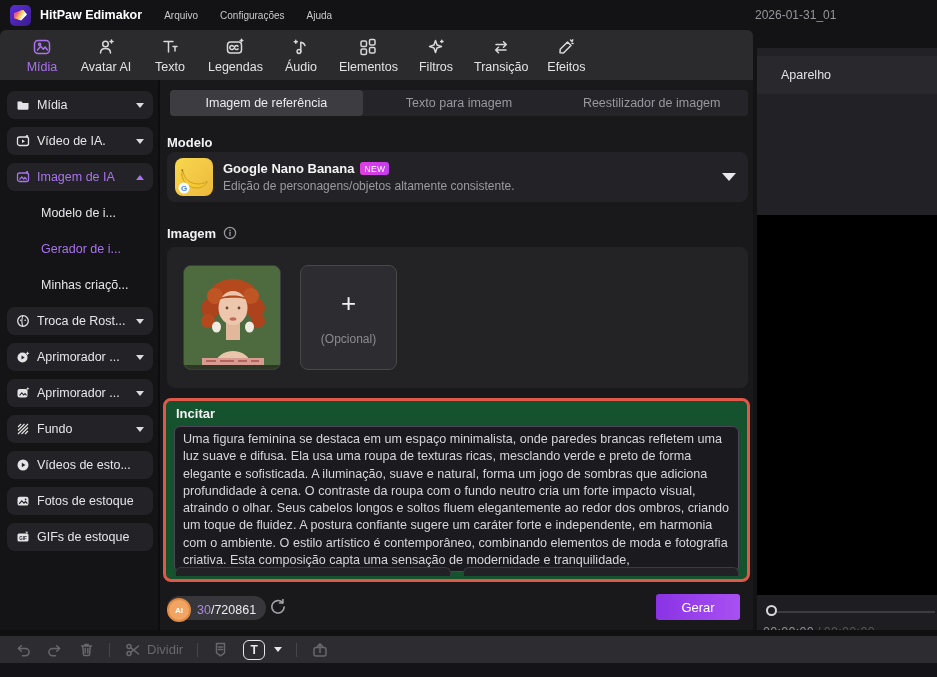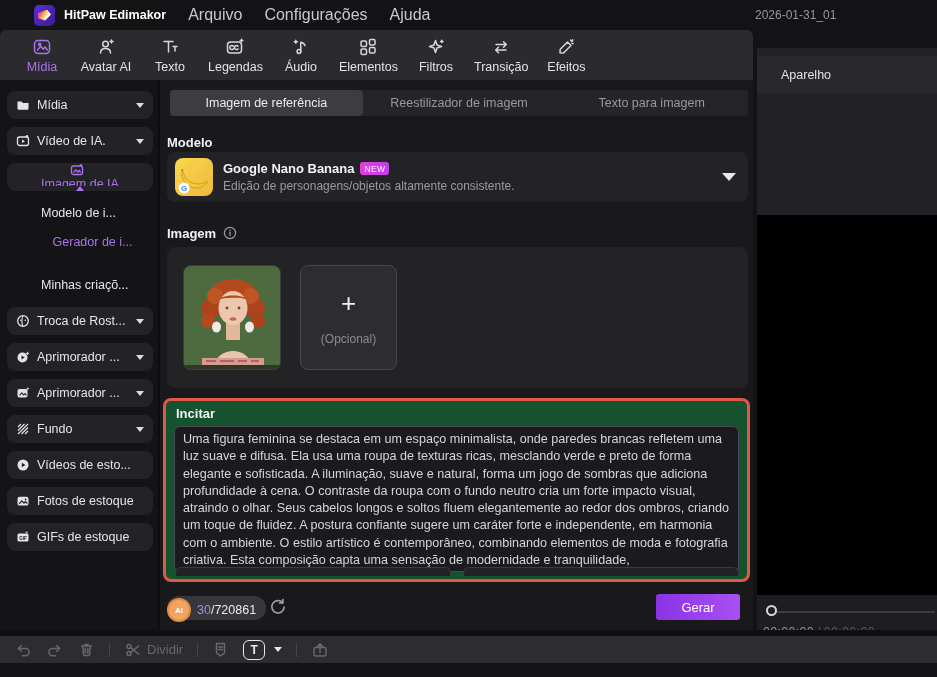--- a/index.html
+++ b/index.html
@@ -3,28 +3,28 @@
 <meta charset="utf-8">
 <style>
   * { margin:0; padding:0; box-sizing:border-box; }
   html,body { background:#000; }
   body { font-family:"Liberation Sans","DejaVu Sans",sans-serif; }
   #app {
     position:relative; width:937px; height:677px; overflow:hidden;
     background:#131316; color:#e8e8ea; font-size:12px;
   }
   
-  #titlebar { position:absolute; left:0; top:0; width:937px; height:30px; background:#131316; display:flex; align-items:center;padding-left:24px; }
+  #titlebar { position:absolute; left:0; top:0; width:937px; height:30px; background:#131316; display:flex; align-items:center; }
   .logo { width:21px; height:21px; margin-left:10px; border-radius:5px;
     background:linear-gradient(135deg,#5b2fd8,#3a1a8e); position:relative; }
   .logo:before { content:""; position:absolute; left:4px; top:5px; width:13px; height:11px;
     background:linear-gradient(120deg,#f05a8e 25%,#f8c04a 45%,#ffffff 70%);
     clip-path:polygon(0 35%, 70% 0, 100% 45%, 55% 100%, 0 80%); }
   .app-name { font-weight:bold; font-size:12.5px; color:#ffffff; margin-left:9px; }
-  .menu-row { display:flex; gap:22px; margin-left:22px; color:#c9c9cd; font-size:16px; }
+  .menu-row { display:flex; gap:22px; margin-left:22px; color:#c9c9cd; font-size:10px; }
   .menu-item { cursor:default; }
   .project-name { position:absolute; left:755px; top:8px; color:#96969c; font-size:12px; }
 
   
   #ribbon { position:absolute; left:0; top:30px; width:753px; height:50px; background:#2b2b2e;
     border-radius:6px 6px 0 0; display:flex; align-items:center; padding-left:10px; gap:0; }
   .rb-item { display:flex; flex-direction:column; align-items:center; justify-content:center;
     min-width:64px; padding:0 6px; height:50px; color:#e3e3e6; cursor:pointer; }
   .rb-item .rb-label { font-size:12.5px; margin-top:3px; }
   .rb-item svg { stroke:#d8d8db; fill:none; stroke-width:1.5; stroke-linecap:round; stroke-linejoin:round; }
@@ -32,21 +32,21 @@
   .rb-item.active svg { stroke:#a873ec; }
 
   
   #sidebar { position:absolute; left:0; top:80px; width:160px; height:550px; background:#141417;
     border-right:2px solid #0d0d0f; padding-top:11px; display:flex; flex-direction:column; gap:8px; }
   .sb-item { width:146px; height:28px; margin-left:7px; border-radius:8px; background:#232327;
     display:flex; align-items:center; padding:0 9px; color:#e6e6e9; font-size:12.5px; cursor:pointer; }
   .sb-item svg { flex:0 0 auto; margin-right:7px; }
   .sb-item .sb-label { flex:1 1 auto; white-space:nowrap; overflow:hidden; }
   .sb-sub { background:transparent; padding-left:34px; }
-  .sb-item.purple { color:#a873ec;flex-direction:column; }
+  .sb-item.purple { color:#a873ec; }
   .chev-d { width:0; height:0; border-left:4px solid transparent; border-right:4px solid transparent; border-top:5px solid #dcdcdf; }
   .chev-u { width:0; height:0; border-left:4px solid transparent; border-right:4px solid transparent; border-bottom:5px solid #a873ec; }
 
   
   #main { position:absolute; left:160px; top:80px; width:593px; height:550px; background:#19191c; }
   #tabs { position:absolute; left:10px; top:10px; width:578px; height:26px; background:#252529; border-radius:4px; display:flex; }
   .tab { flex:1; display:flex; align-items:center; justify-content:center; font-size:12.5px; color:#98989e; border-radius:4px; cursor:pointer; }
   .tab.active { background:#3c3c41; color:#ececef; }
   .section-label { font-weight:bold; font-size:13px; color:#f2f2f4; }
   #model-label { position:absolute; left:7px; top:55px; }
@@ -298,22 +298,22 @@
           <path d="M9 1.8 h3 l-1 1.7 z" fill="#e4e4e7"></path>
           <text x="7" y="9.9" font-size="4.6" font-weight="bold" text-anchor="middle" fill="#232327" font-family="Liberation Sans, sans-serif">GIF</text>
         </svg>
       <span class="sb-label">GIFs de estoque</span>
     </div>
   </div>
 
   <div id="main">
     <div id="tabs">
       <div class="tab active">Imagem de referência</div>
+      <div class="tab">Texto para imagem</div>
       <div class="tab">Reestilizador de imagem</div>
-      <div class="tab">Texto para imagem</div>
     </div>
 
     <div id="model-label" class="section-label">Modelo</div>
 
     <div id="model-card">
       <div class="banana-chip">
         <svg width="38" height="38" viewBox="0 0 38 38" style="position:absolute;left:0;top:0;">
           <path d="M8 13 C9 21 15 26 24 26 C28 26 31 24.5 32 23 C32.5 25.5 28 30 21.5 30 C13 30 7 23 6.5 15.5 Z" fill="#f6c832" stroke="#caa028" stroke-width="1"></path>
           <path d="M7.2 13.5 l-1.2-1.8 2.4-.4 z" fill="#7a5a1e"></path>
           <circle cx="9" cy="30" r="5.5" fill="#ffffff"></circle>

